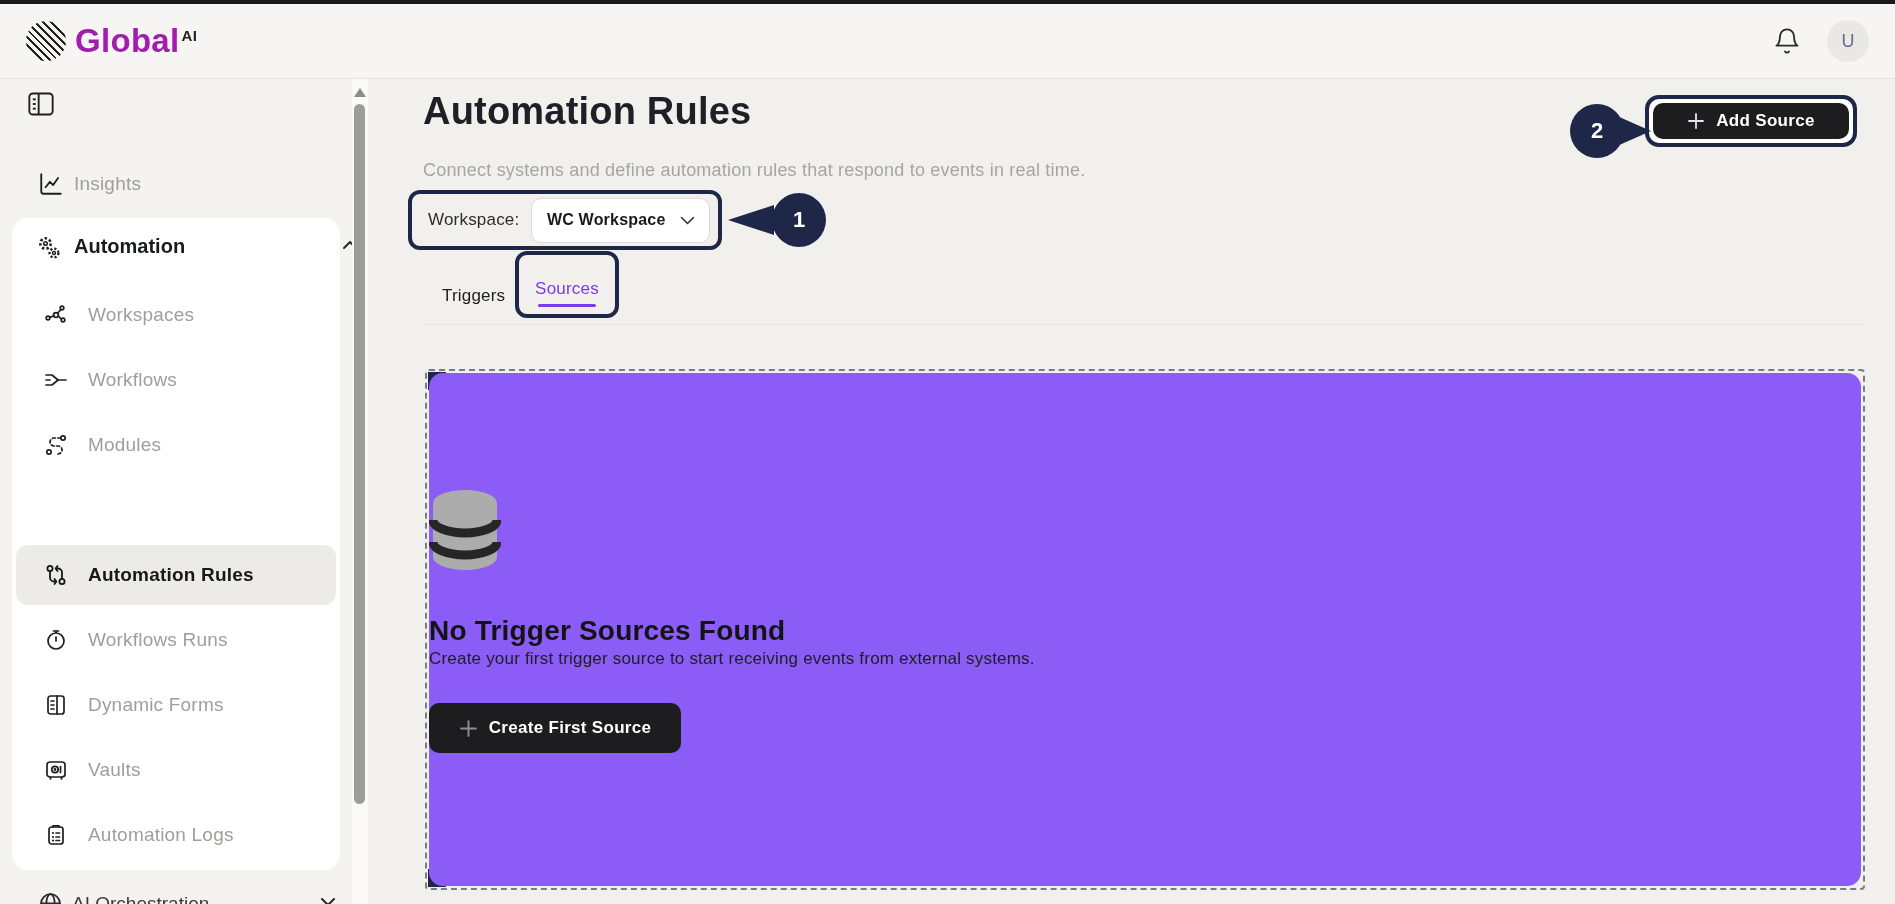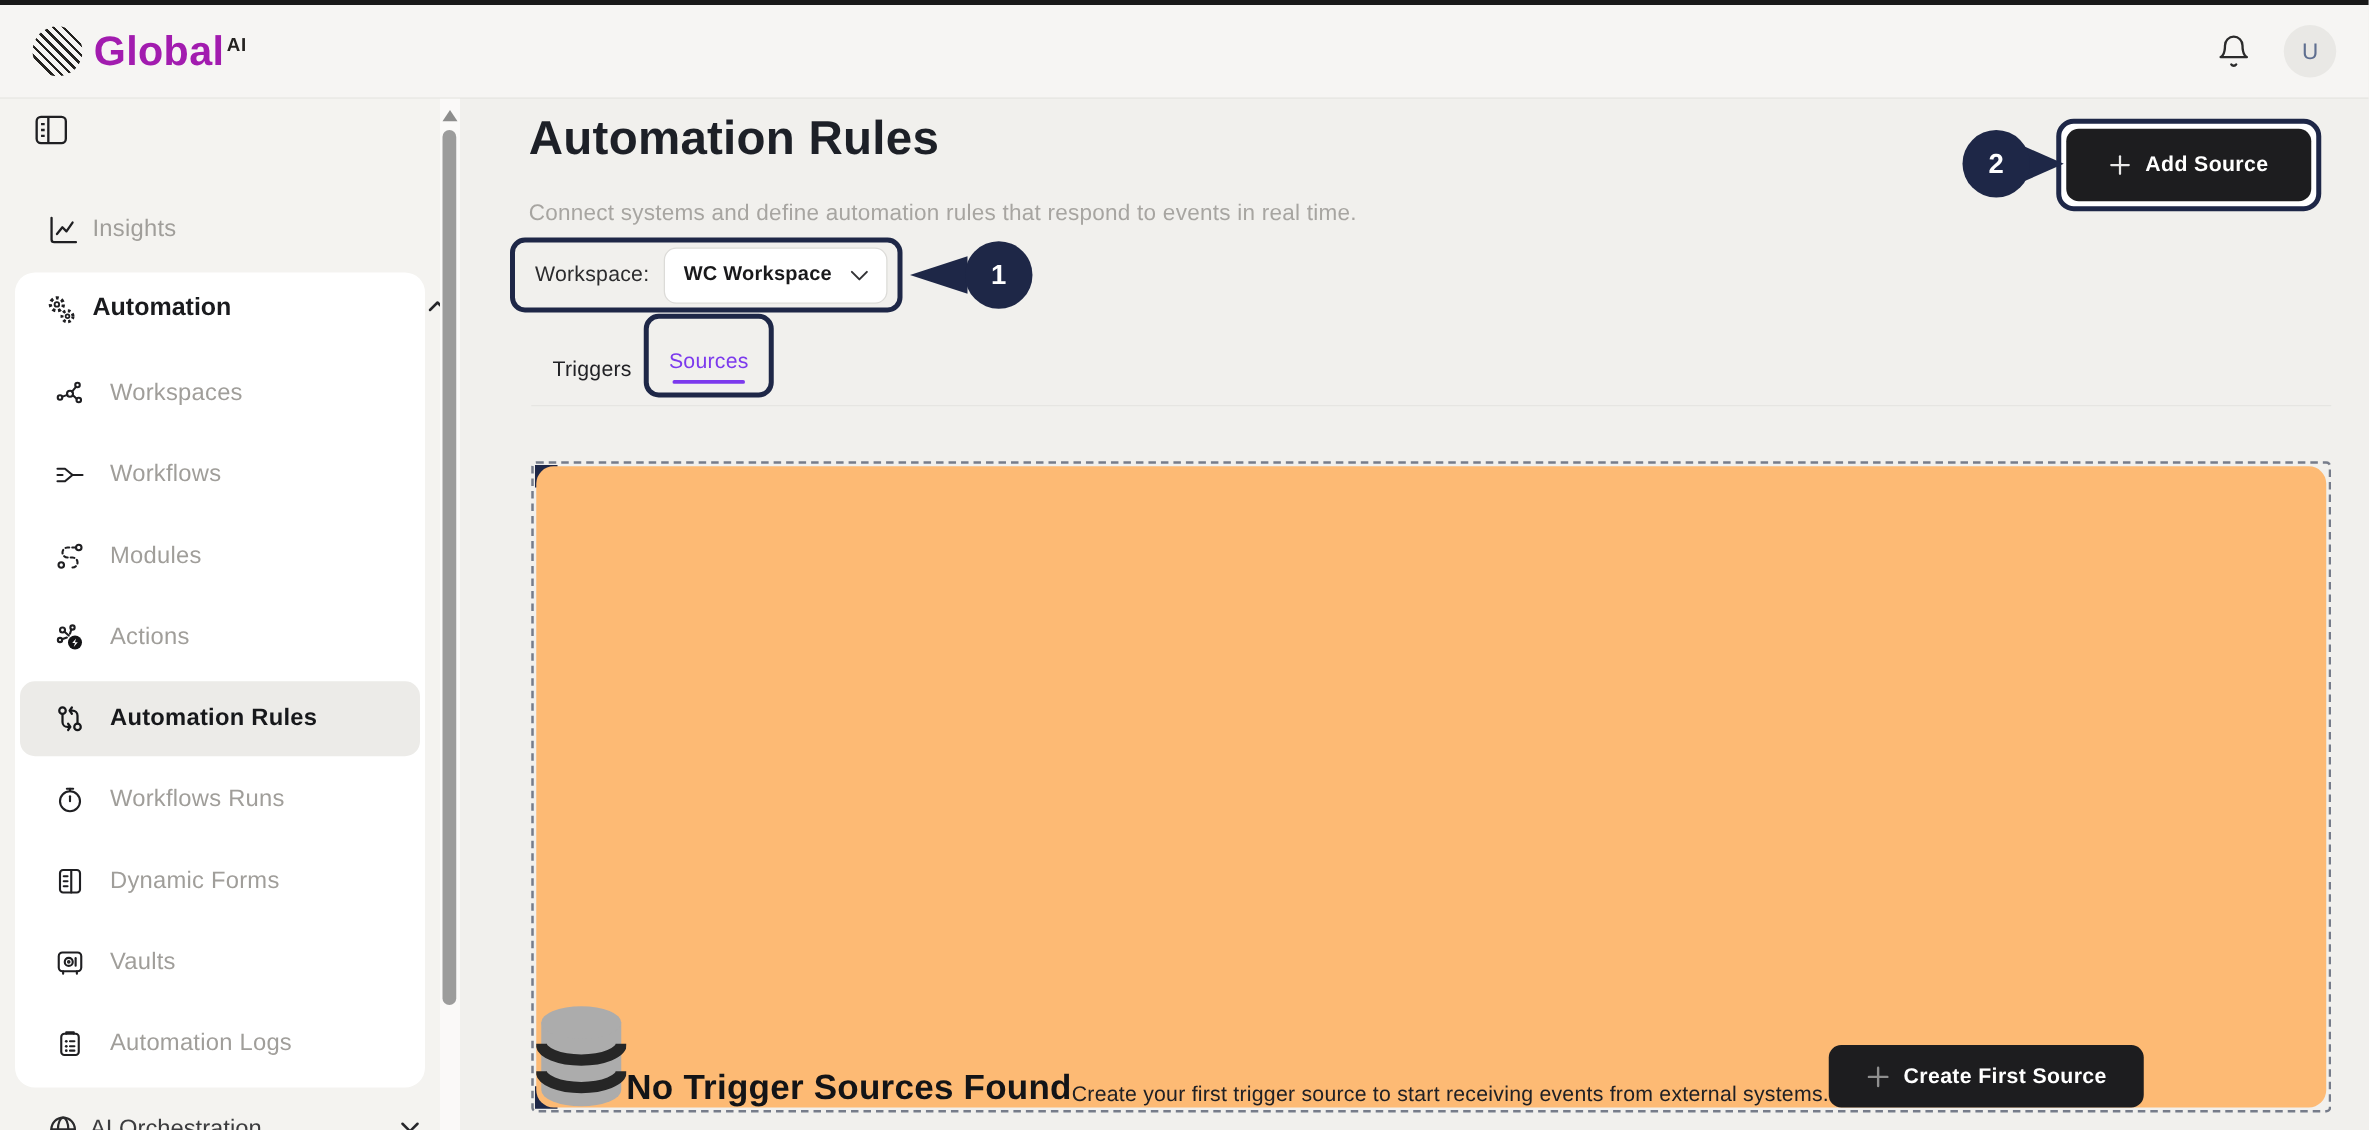--- a/index.html
+++ b/index.html
@@ -97,21 +97,21 @@
     border-top:15px solid transparent;border-bottom:15px solid transparent;
     border-right:46px solid #1e2747;
   }
   .callout-tip-right{
     position:absolute;width:0;height:0;z-index:4;
     border-top:15px solid transparent;border-bottom:15px solid transparent;
     border-left:34px solid #1e2747;
   }
 
   .addsource-box{
-    position:absolute;left:1645px;top:95px;width:212px;height:74px;border-radius:14px;
+    position:absolute;left:1645px;top:95px;width:212px;height:52px;border-radius:14px;
     background:#ffffff;padding:4px;box-sizing:border-box;
   }
   .btn-dark{
     background:#1d1d1f;border-radius:10px;color:#ffffff;
     display:flex;align-items:center;justify-content:center;gap:11px;
     font-size:17px;font-weight:600;letter-spacing:.3px;
   }
   .addsource-btn{width:100%;height:100%;}
 
   .tab-triggers{position:absolute;left:442px;top:286px;font-size:17px;color:#222226;letter-spacing:.2px;}
@@ -125,22 +125,22 @@
   
   .dashed-zone{
     position:absolute;left:425px;top:369px;width:1440px;height:521px;box-sizing:border-box;
     border:2px dashed #767c8a;border-radius:4px;
   }
   .corner-wedge{position:absolute;width:18px;height:18px;background:#1e2747;}
   .wedge-tl{left:1px;top:1px;}
   .wedge-bl{left:1px;bottom:1px;}
   .empty-card{
     position:absolute;left:2px;top:2px;right:2px;bottom:2px;
-    background:#fdba74;border-radius:14px;
-    display:flex;align-items:flex-end;
+    background:#8b5cf6;border-radius:14px;
+    display:flex;flex-direction:column;align-items:flex-start;
   }
   .db-icon{margin-top:116px;}
   .empty-title{margin-top:44px;font-size:28px;font-weight:600;color:#131417;letter-spacing:.2px;}
   .empty-desc{margin-top:2px;font-size:17px;color:#202024;letter-spacing:.2px;}
   .create-btn{margin-top:34px;width:252px;height:50px;}
 </style>
 </head>
 <body>
 
 <div class="topbar">
@@ -236,37 +236,20 @@
       <span class="sicon">
         <svg width="24" height="24" viewBox="0 0 24 24" fill="none" stroke="#1f1f22" stroke-width="1.7" stroke-linecap="round" stroke-linejoin="round">
           <circle cx="19" cy="5" r="2.2"></circle>
           <circle cx="5" cy="19" r="2.2"></circle>
           <path d="M16.8 5H10a4 4 0 0 0 0 8h4a4 4 0 0 1 0 8" stroke-dasharray="3 2.4"></path>
         </svg>
       </span>
       <span class="slabel">Modules</span>
     </div>
 
-    <div class="srow" style="top:260px;">
-      <span class="sicon">
-        <svg width="24" height="24" viewBox="0 0 24 24" fill="none">
-          <g stroke="#1f1f22" stroke-width="1.7" stroke-linecap="round">
-            <circle cx="6" cy="6" r="2"></circle>
-            <circle cx="14" cy="4" r="1.7"></circle>
-            <circle cx="4" cy="14" r="1.7"></circle>
-            <line x1="7.6" y1="7.4" x2="11" y2="10.4"></line>
-            <line x1="13" y1="5.8" x2="12" y2="9"></line>
-            <line x1="5.6" y1="13.4" x2="9.5" y2="12"></line>
-          </g>
-          <circle cx="16" cy="16" r="5.6" fill="#131315"></circle>
-          <path d="M16.8 12.8l-3 3.6h2.2l-1 3.2 3.2-3.8h-2.2z" fill="#ffffff"></path>
-        </svg>
-      </span>
-      <span class="slabel">Actions</span>
-    </div>
 
     <div class="srow selected" style="top:325px;">
       <span class="hl"></span>
       <span class="sicon">
         <svg width="24" height="24" viewBox="0 0 24 24" fill="none" stroke="#17181b" stroke-width="1.8" stroke-linecap="round" stroke-linejoin="round">
           <circle cx="6" cy="5.5" r="2.6"></circle>
           <circle cx="18" cy="18.5" r="2.6"></circle>
           <path d="M6 8.5v6a4 4 0 0 0 4 4h2"></path>
           <path d="M10.5 16l1.8 2.5L10.5 21"></path>
           <path d="M18 15.5v-6a4 4 0 0 0-4-4h-2"></path>

